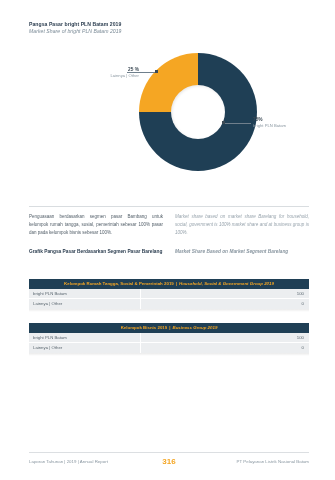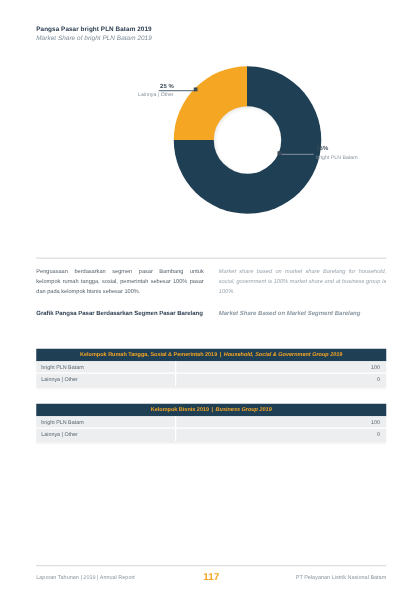--- a/index.html
+++ b/index.html
@@ -280,17 +280,17 @@
         <div class="cell-label">Lainnya | Other</div>
         <div class="cell-value">0</div>
       </div>
     </div>
     <div class="tbl-shadow"></div>
   </div>
 
   <div class="hr-bottom"></div>
   <div class="footer">
     <div class="footer-left">Laporan Tahunan | 2019 | Annual Report</div>
-    <div class="footer-page">117</div>
+    <div class="footer-page">316</div>
     <div class="footer-right">PT Pelayanan Listrik Nasional Batam</div>
   </div>
 
 </div>
 
 </body></html>

